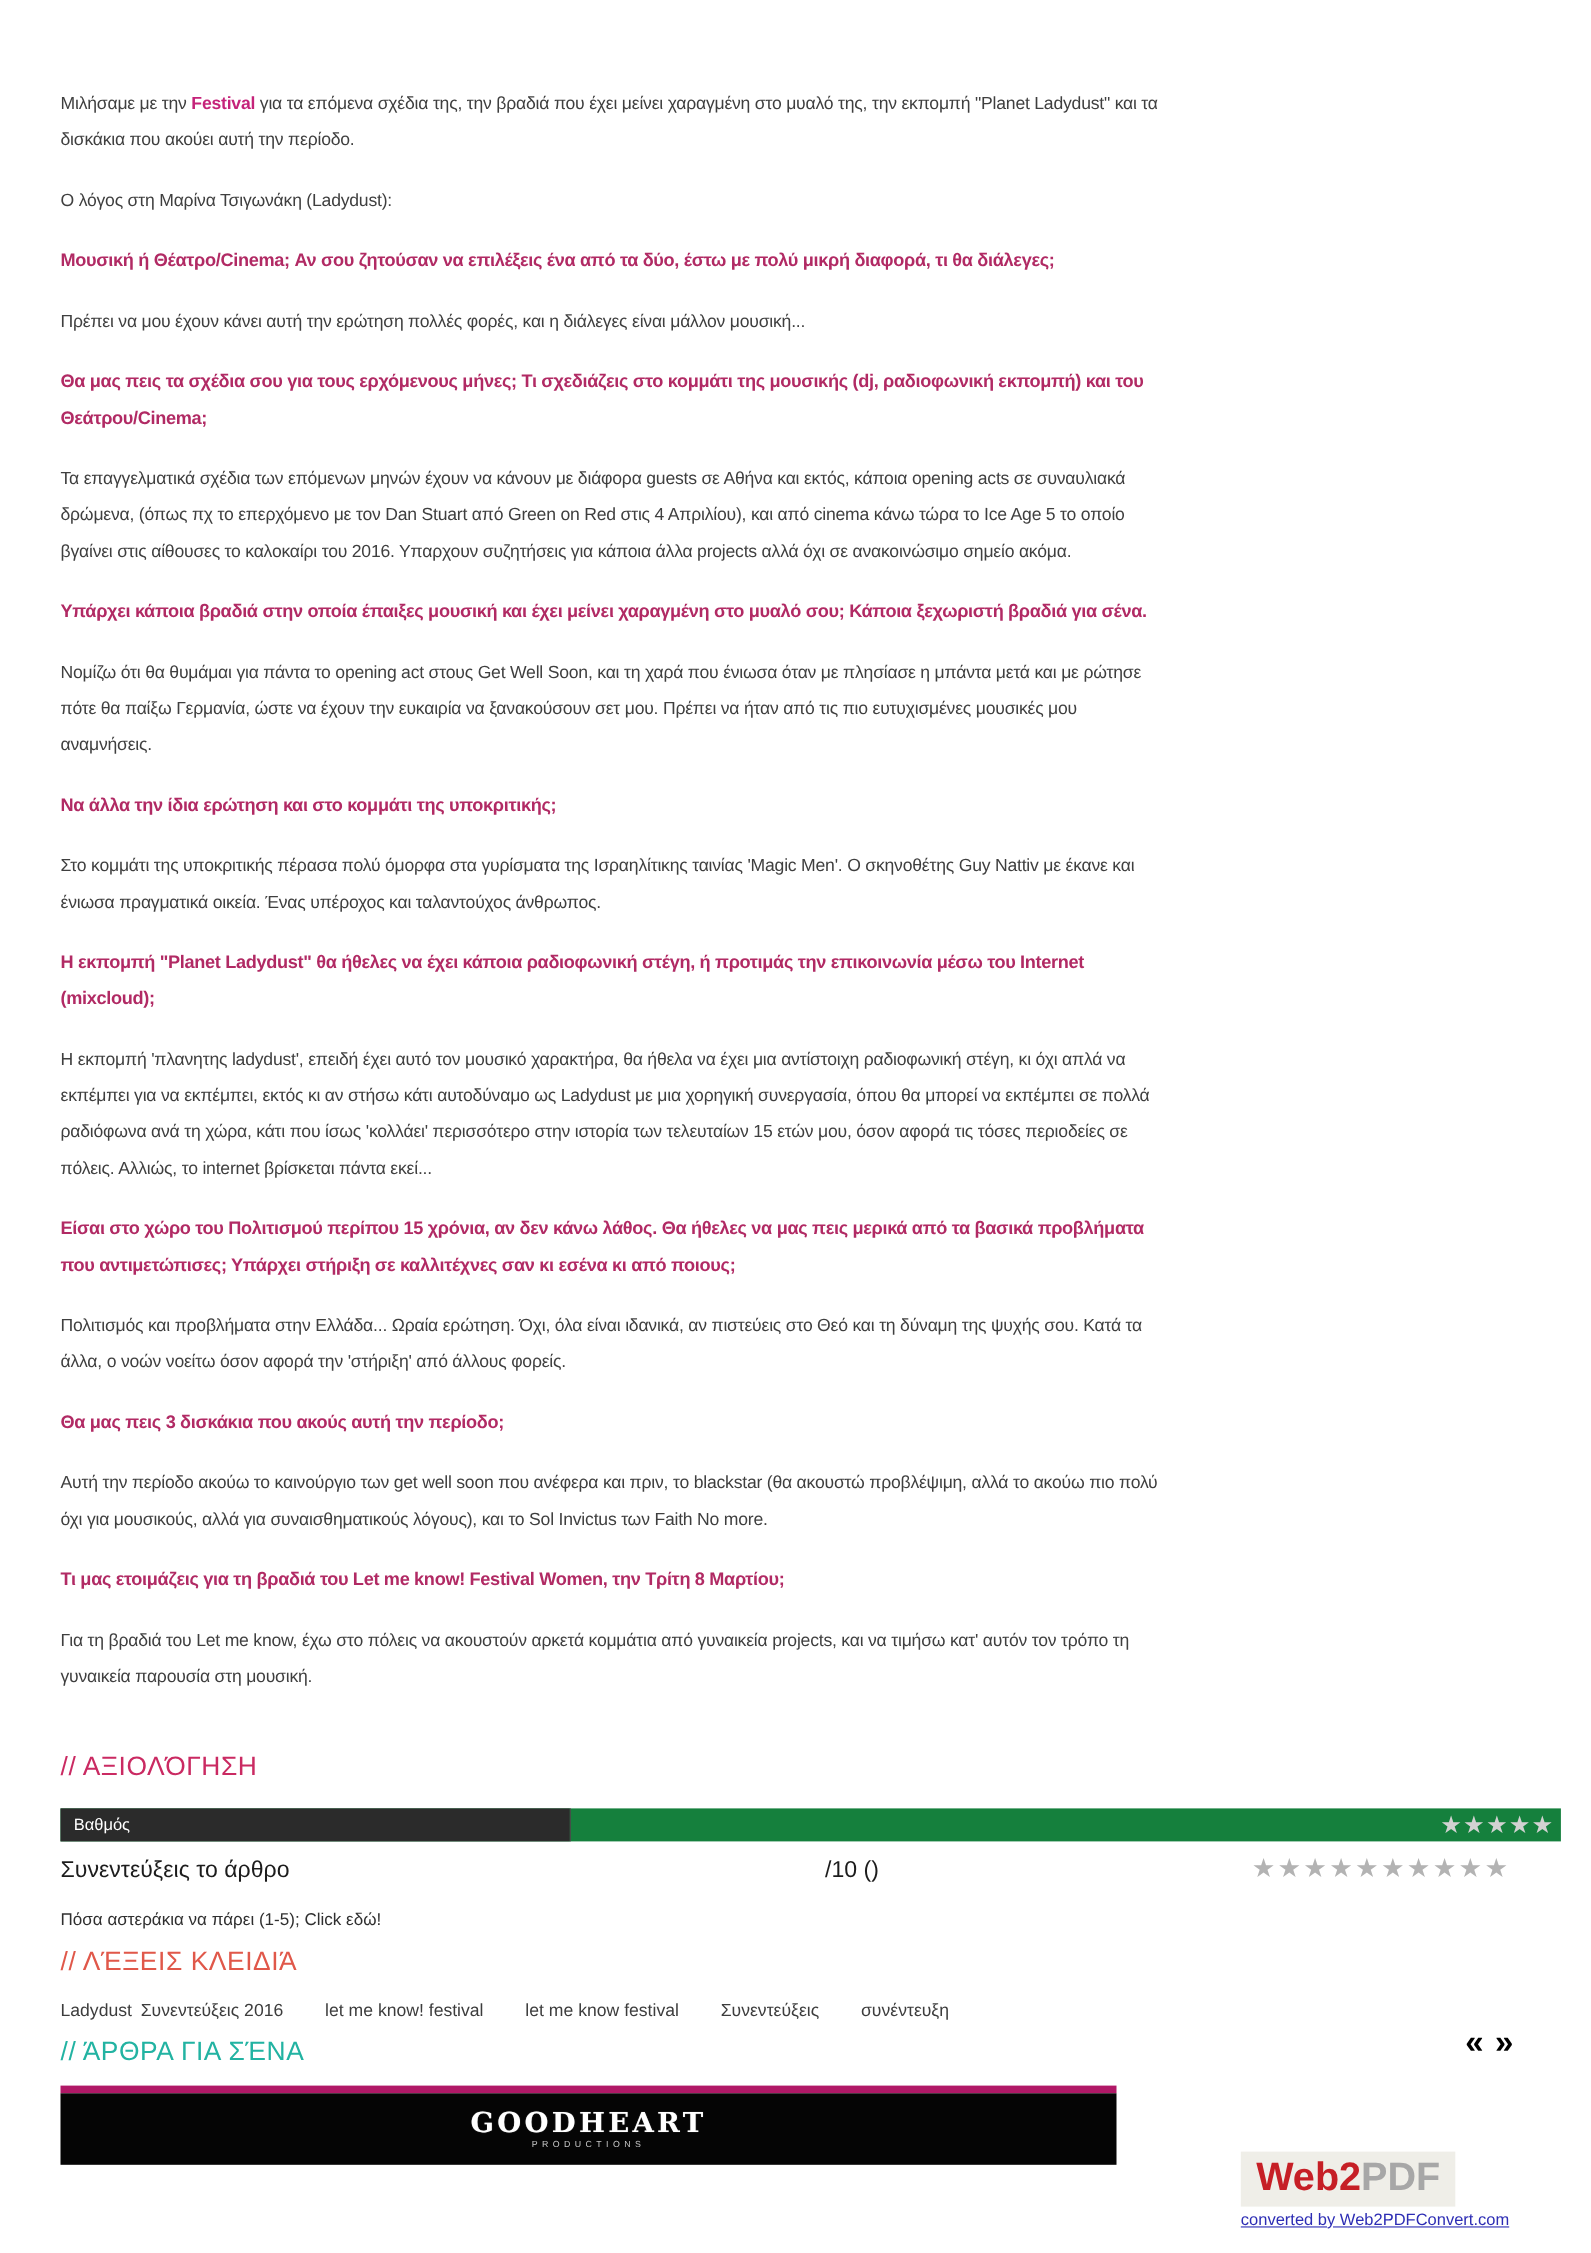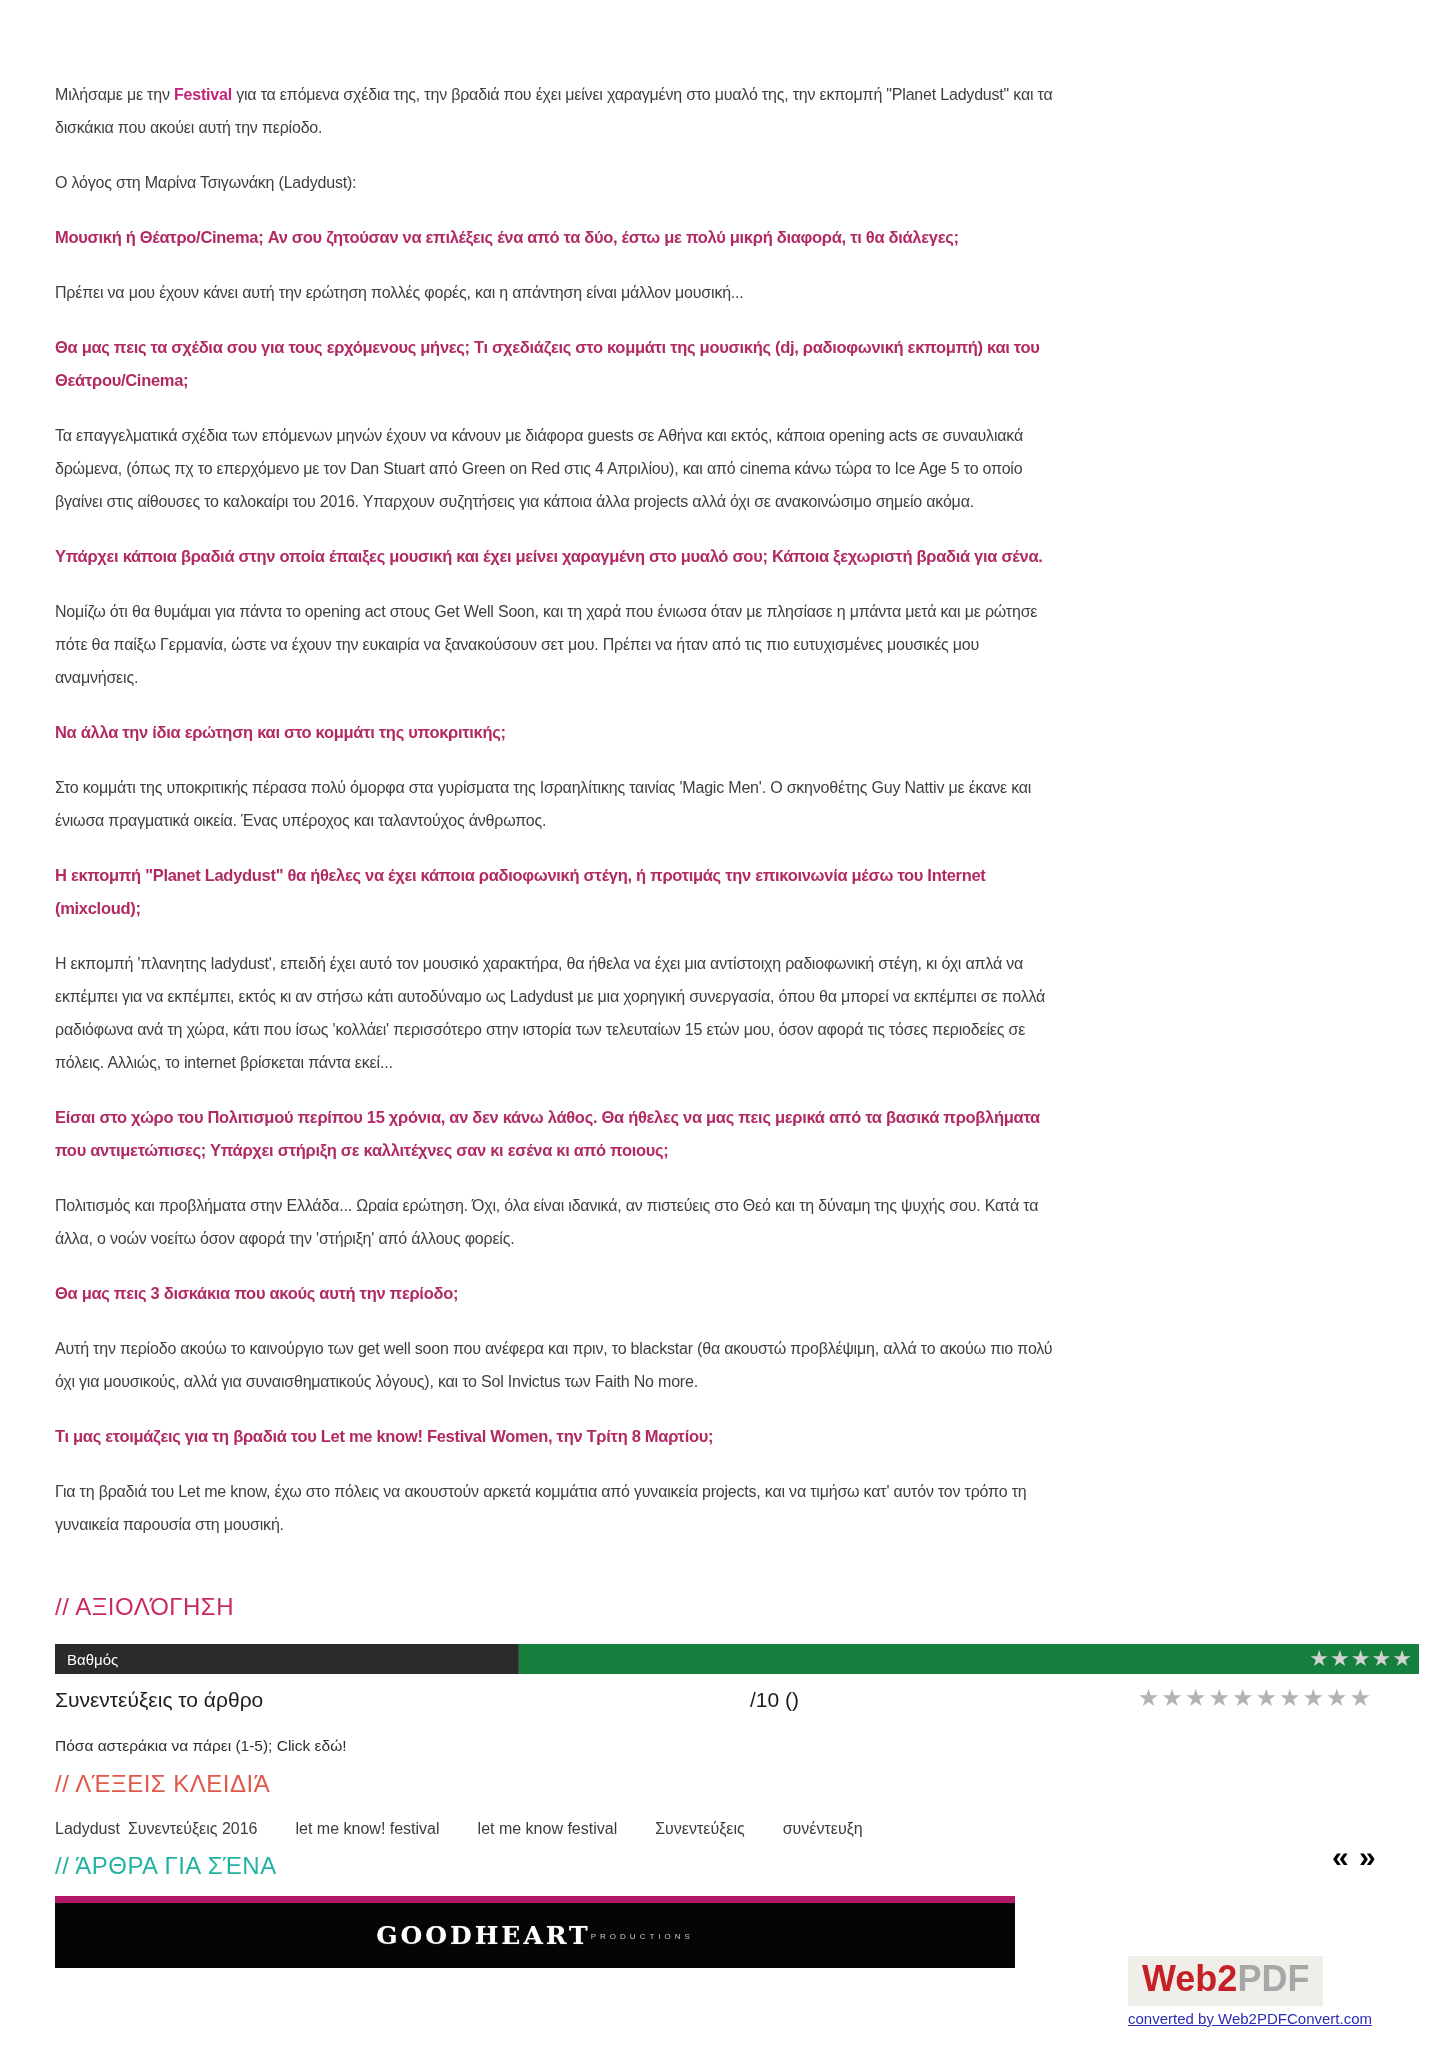--- a/index.html
+++ b/index.html
@@ -46,21 +46,21 @@
   
   .keywords-row{position:absolute;left:55px;top:1820px;width:1318px;font-size:16px;}
   .keyword-link{color:#3d3d3d;text-decoration:none;cursor:pointer;margin-right:38px;}
   .keyword-link:nth-child(2){margin-left:-30px;text-align:right;}
   
   .carousel-nav{position:absolute;left:1330px;top:1840px;font-size:30px;font-weight:700;color:#000;}
   .carousel-nav span{cursor:pointer;margin-left:2px;}
   
   .banner{position:absolute;left:55px;top:1896px;width:960px;cursor:pointer;}
   .banner-topbar{height:7px;background:#b01866;}
-  .banner-black{height:65px;background:#050505;display:flex;flex-direction:row;align-items:center;justify-content:center;}
+  .banner-black{height:65px;background:#050505;display:flex;flex-direction:column;align-items:center;justify-content:center;}
   .banner-title{
     color:#ffffff;font-family:"DejaVu Serif", serif;font-weight:700;
     font-size:25px;letter-spacing:3px;line-height:26px;
     text-shadow:0 0 1px #777;
   }
   .banner-sub{color:#c9c9c9;font-size:8px;letter-spacing:4px;margin-top:2px;}
   
   .web2pdf{position:absolute;left:1128px;top:1956px;width:292px;text-align:left;}
   .w2p-logo{
     display:inline-block;background:#efeee8;padding:2px 14px 6px 14px;
@@ -72,21 +72,21 @@
 </style>
 </head>
 <body>
 
 <div class="article">
   <p class="body"><span>Μιλήσαμε με την </span><a class="artist-link">Festival</a><span> για τα επόμενα σχέδια της, την βραδιά που έχει μείνει χαραγμένη στο μυαλό της, την εκπομπή "Planet Ladydust" και τα δισκάκια που ακούει αυτή την περίοδο.</span></p>
 
   <p class="body">Ο λόγος στη Μαρίνα Τσιγωνάκη (Ladydust):</p>
 
   <p class="question">Μουσική ή Θέατρο/Cinema; Αν σου ζητούσαν να επιλέξεις ένα από τα δύο, έστω με πολύ μικρή διαφορά, τι θα διάλεγες;</p>
-  <p class="body">Πρέπει να μου έχουν κάνει αυτή την ερώτηση πολλές φορές, και η απάντηση είναι μάλλον μουσική...</p>
+  <p class="body">Πρέπει να μου έχουν κάνει αυτή την ερώτηση πολλές φορές, και η διάλεγες είναι μάλλον μουσική...</p>
 
   <p class="question">Θα μας πεις τα σχέδια σου για τους ερχόμενους μήνες; Τι σχεδιάζεις στο κομμάτι της μουσικής (dj, ραδιοφωνική εκπομπή) και του Θεάτρου/Cinema;</p>
   <p class="body">Τα επαγγελματικά σχέδια των επόμενων μηνών έχουν να κάνουν με διάφορα guests σε Αθήνα και εκτός, κάποια opening acts σε συναυλιακά δρώμενα, (όπως πχ το επερχόμενο με τον Dan Stuart από Green on Red στις 4 Απριλίου), και από cinema κάνω τώρα το Ice Age 5 το οποίο βγαίνει στις αίθουσες το καλοκαίρι του 2016. Υπαρχουν συζητήσεις για κάποια άλλα projects αλλά όχι σε ανακοινώσιμο σημείο ακόμα.</p>
 
   <p class="question">Υπάρχει κάποια βραδιά στην οποία έπαιξες μουσική και έχει μείνει χαραγμένη στο μυαλό σου; Κάποια ξεχωριστή βραδιά για σένα.</p>
   <p class="body">Νομίζω ότι θα θυμάμαι για πάντα το opening act στους Get Well Soon, και τη χαρά που ένιωσα όταν με πλησίασε η μπάντα μετά και με ρώτησε πότε θα παίξω Γερμανία, ώστε να έχουν την ευκαιρία να ξανακούσουν σετ μου. Πρέπει να ήταν από τις πιο ευτυχισμένες μουσικές μου αναμνήσεις.</p>
 
   <p class="question">Να άλλα την ίδια ερώτηση και στο κομμάτι της υποκριτικής;</p>
   <p class="body">Στο κομμάτι της υποκριτικής πέρασα πολύ όμορφα στα γυρίσματα της Ισραηλίτικης ταινίας 'Magic Men'. Ο σκηνοθέτης Guy Nattiv με έκανε και ένιωσα πραγματικά οικεία. Ένας υπέροχος και ταλαντούχος άνθρωπος.</p>
 

